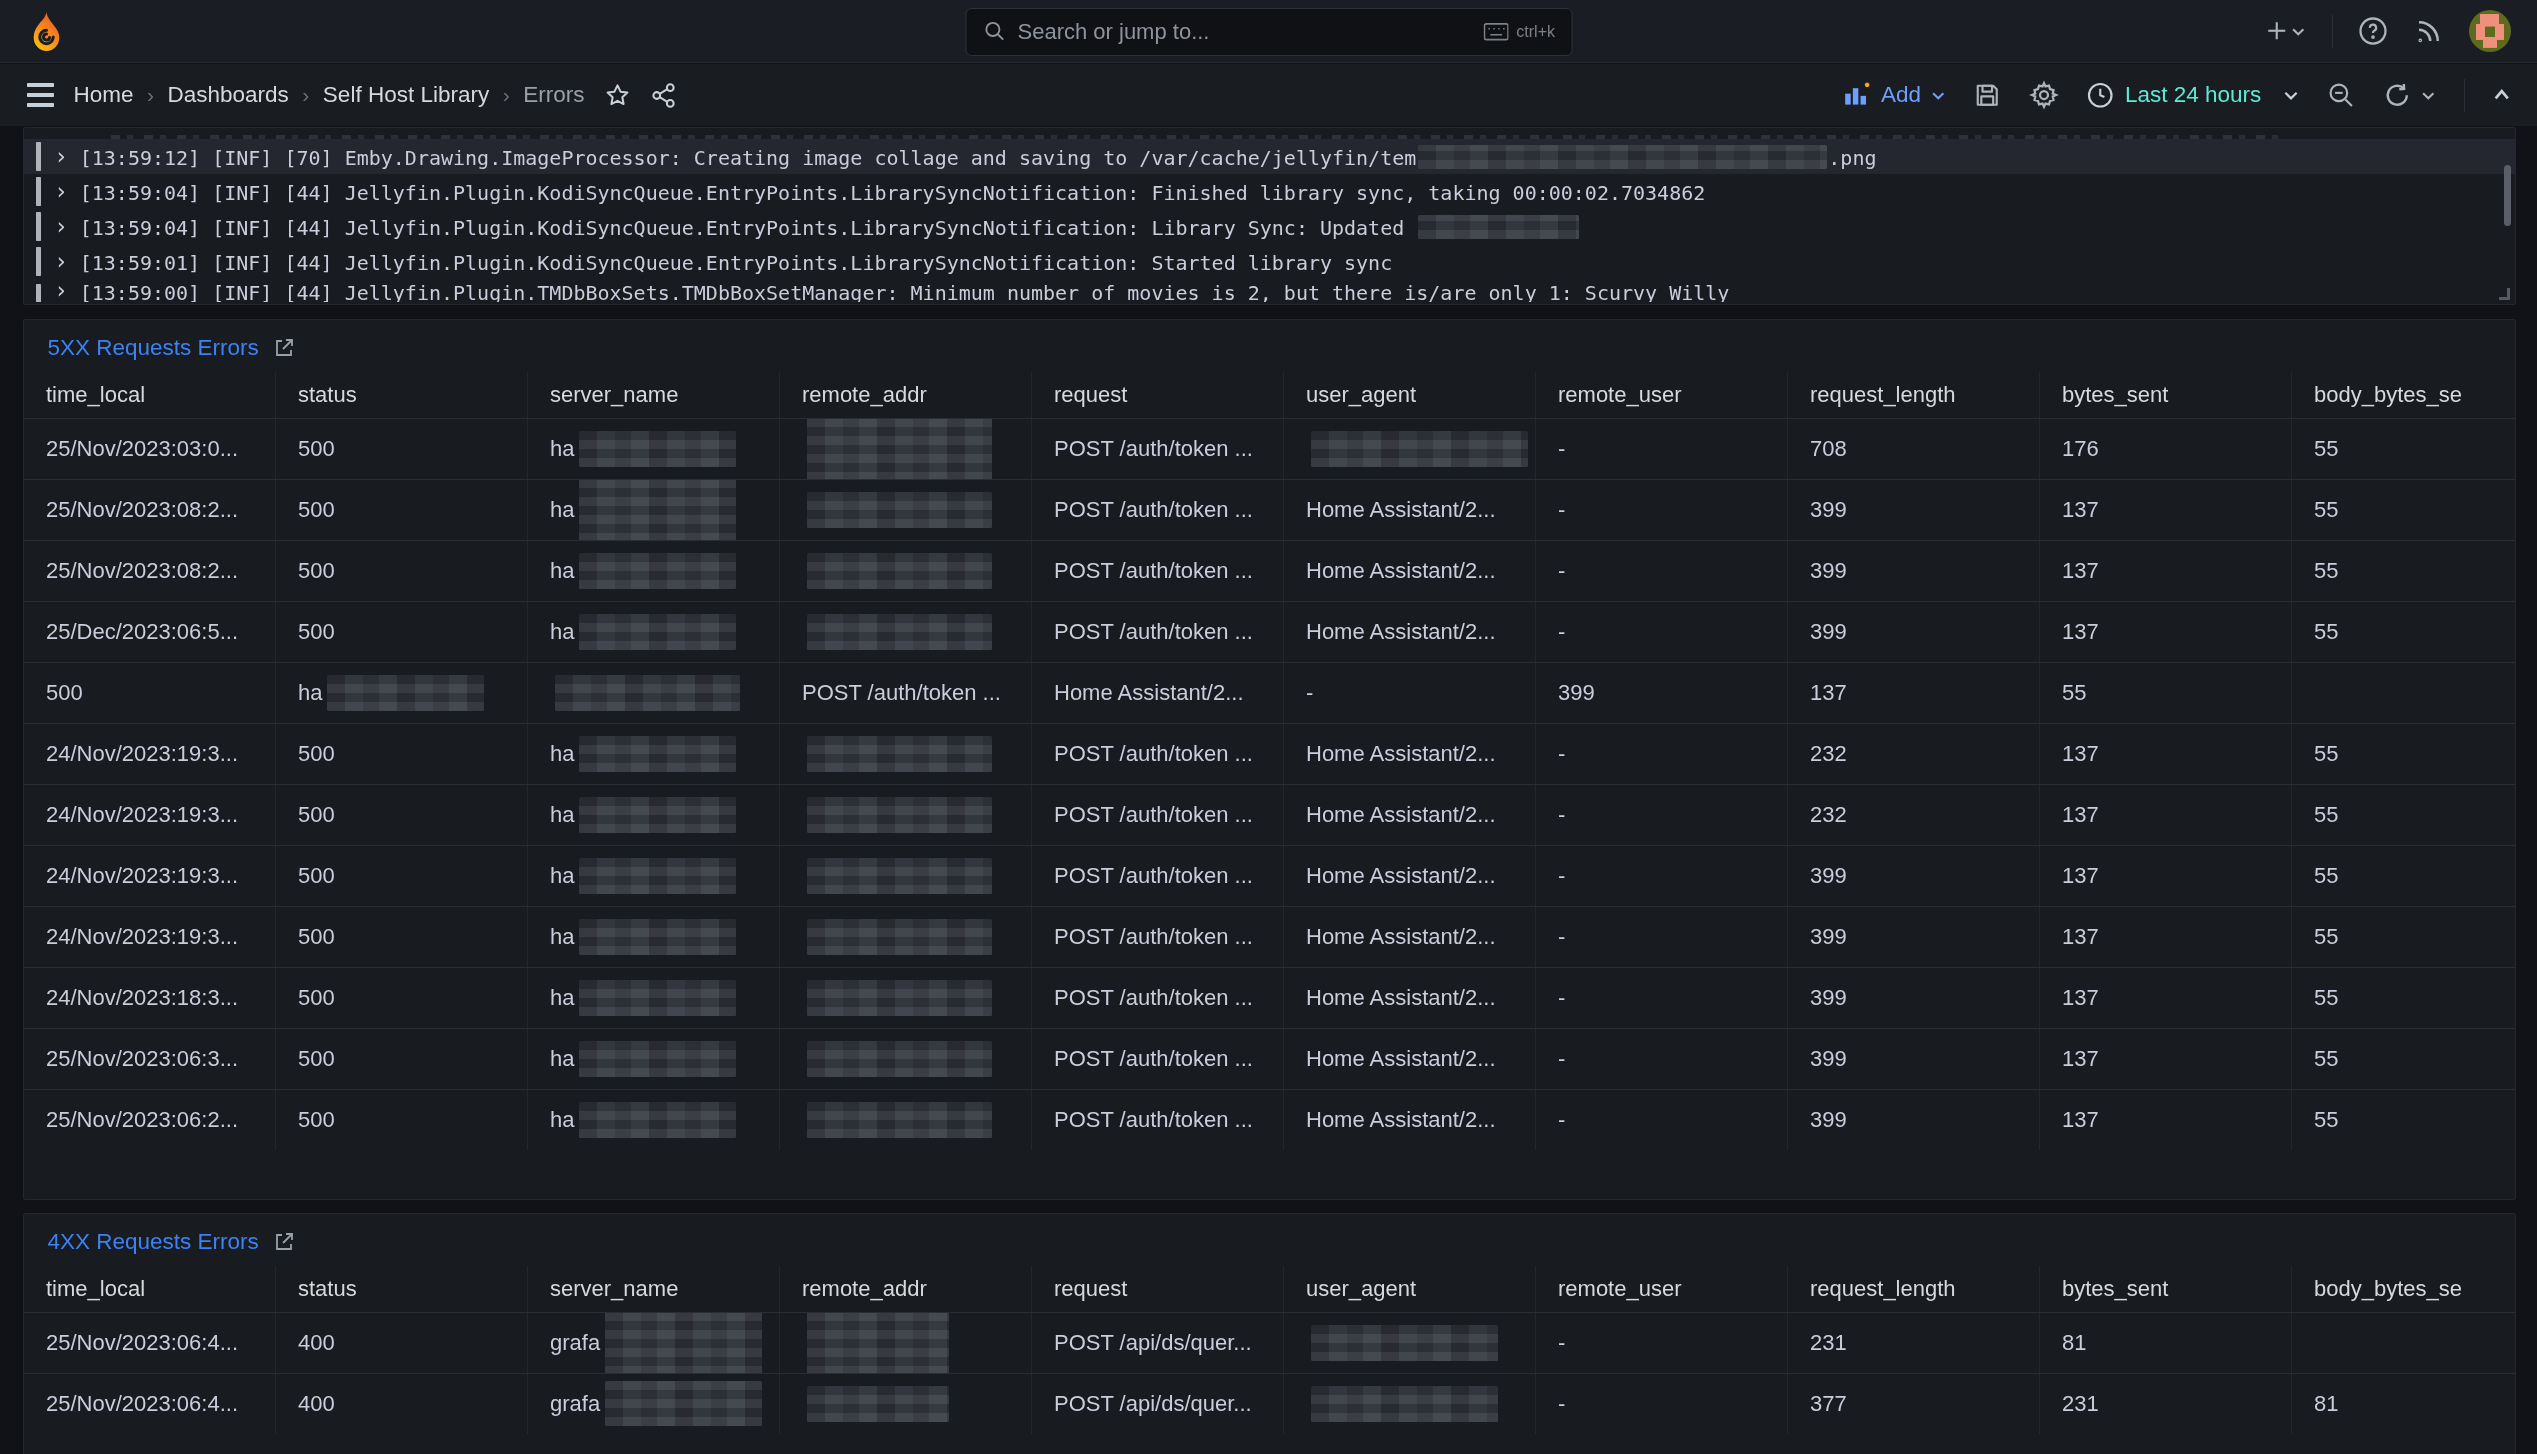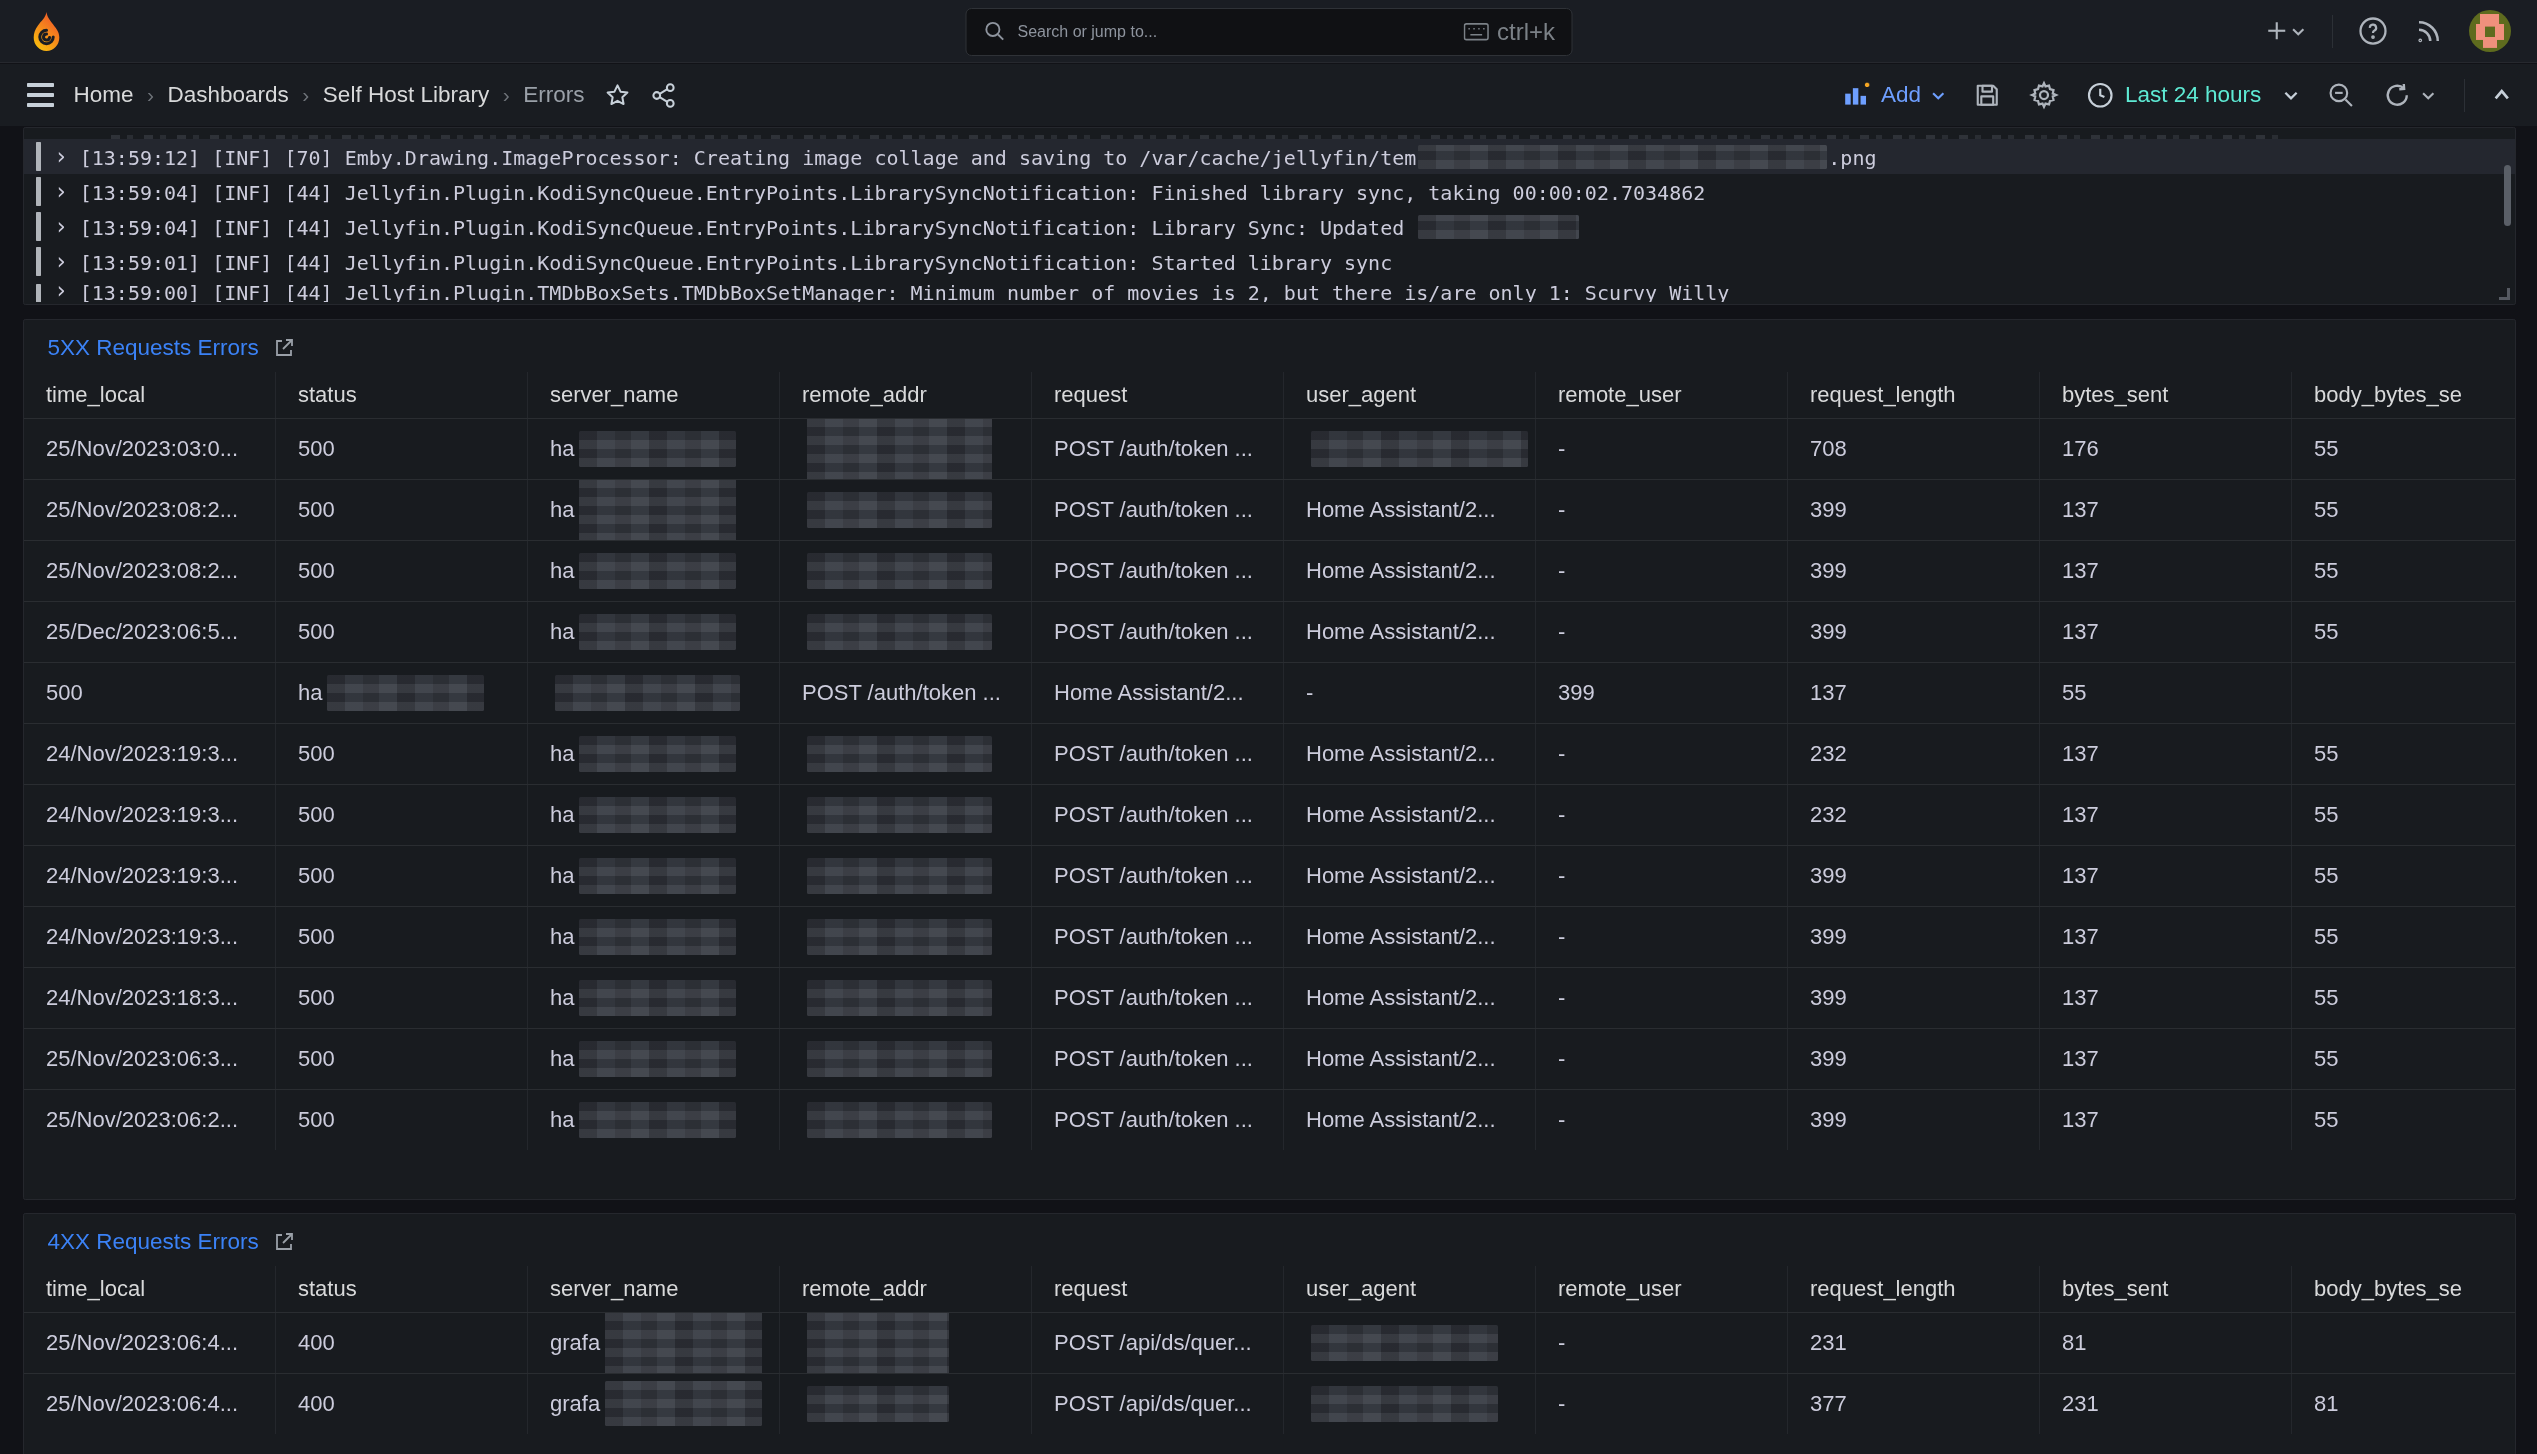--- a/index.html
+++ b/index.html
@@ -18,24 +18,24 @@
   }
   .logo { width:39px; height:43px; display:block; cursor:pointer; }
   .search-box {
     position:absolute; left:50%; top:7.5px; transform:translateX(-50%);
     width:607px; height:48px; background:#101114; border:0.7px solid #2f3237;
     border-radius:6px; display:flex; align-items:center; padding:0 16.5px;
   }
   .search-box input {
     flex:1; background:transparent; border:none; outline:none;
     font-family:"Liberation Sans", sans-serif;
-    font-size:16px; color:#ec4899; margin-left:12px;
+    font-size:22px; color:#ec4899; margin-left:12px;
   }
   .search-box input::placeholder { color:#8e949e; }
-  .kbd-hint { display:flex; align-items:center; gap:7.5px; color:#7b8187; font-size:24px; }
+  .kbd-hint { display:flex; align-items:center; gap:7.5px; color:#7b8187; font-size:16px; }
   .topbar-right { margin-left:auto; display:flex; align-items:center; gap:25.5px; }
   .icon-btn { display:flex; align-items:center; justify-content:center; cursor:pointer; background:none; border:none; color:#aeb4bc; }
   .v-divider { width:0.7px; height:33px; background:#2c3036; }
   .avatar {
     width:42px; height:42px; border-radius:50%;
     background:
       linear-gradient(#ef907c,#ef907c) 50% 12%/46% 30% no-repeat,
       linear-gradient(#ef907c,#ef907c) 22% 55%/22% 38% no-repeat,
       linear-gradient(#ef907c,#ef907c) 78% 55%/22% 38% no-repeat,
       linear-gradient(#ef907c,#ef907c) 50% 86%/34% 26% no-repeat,

